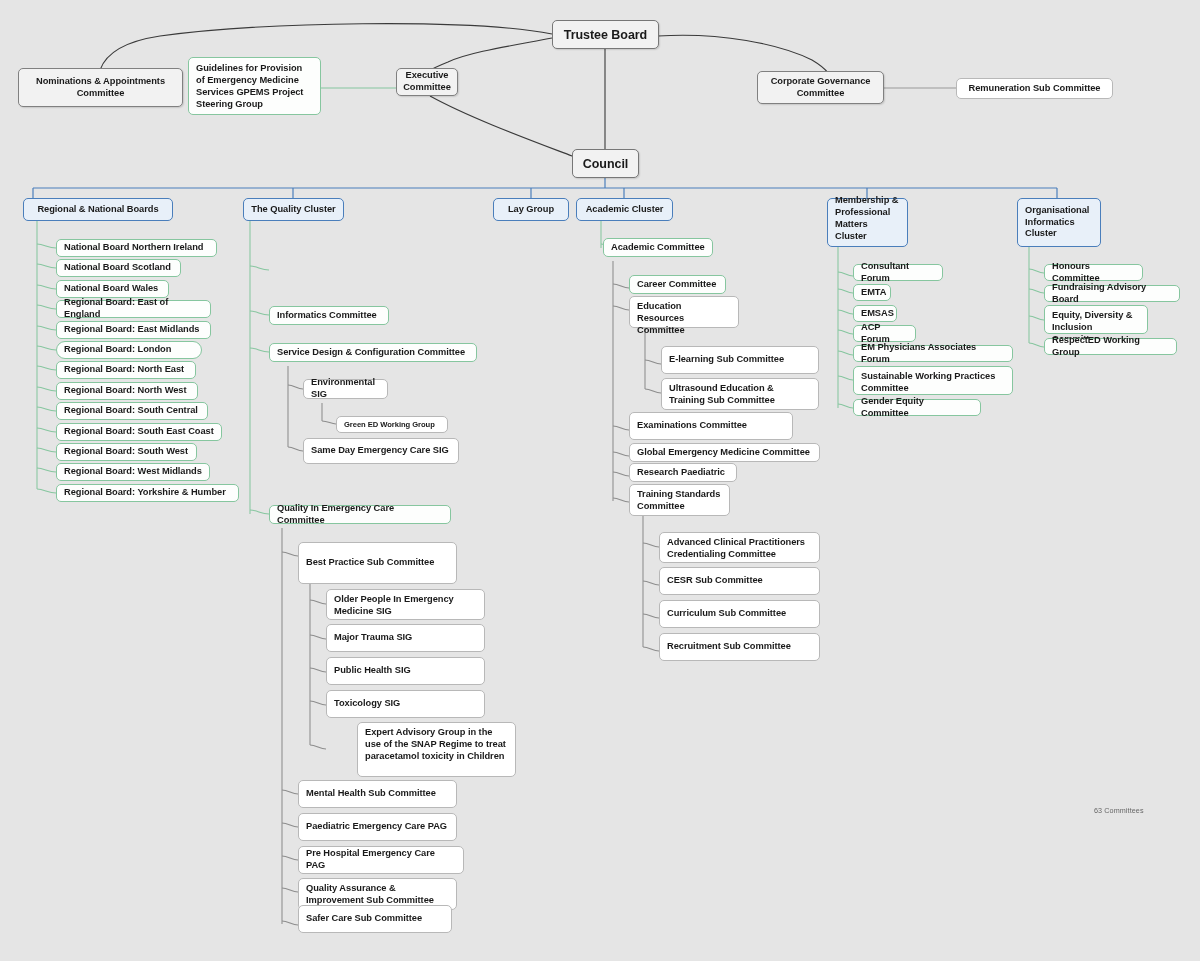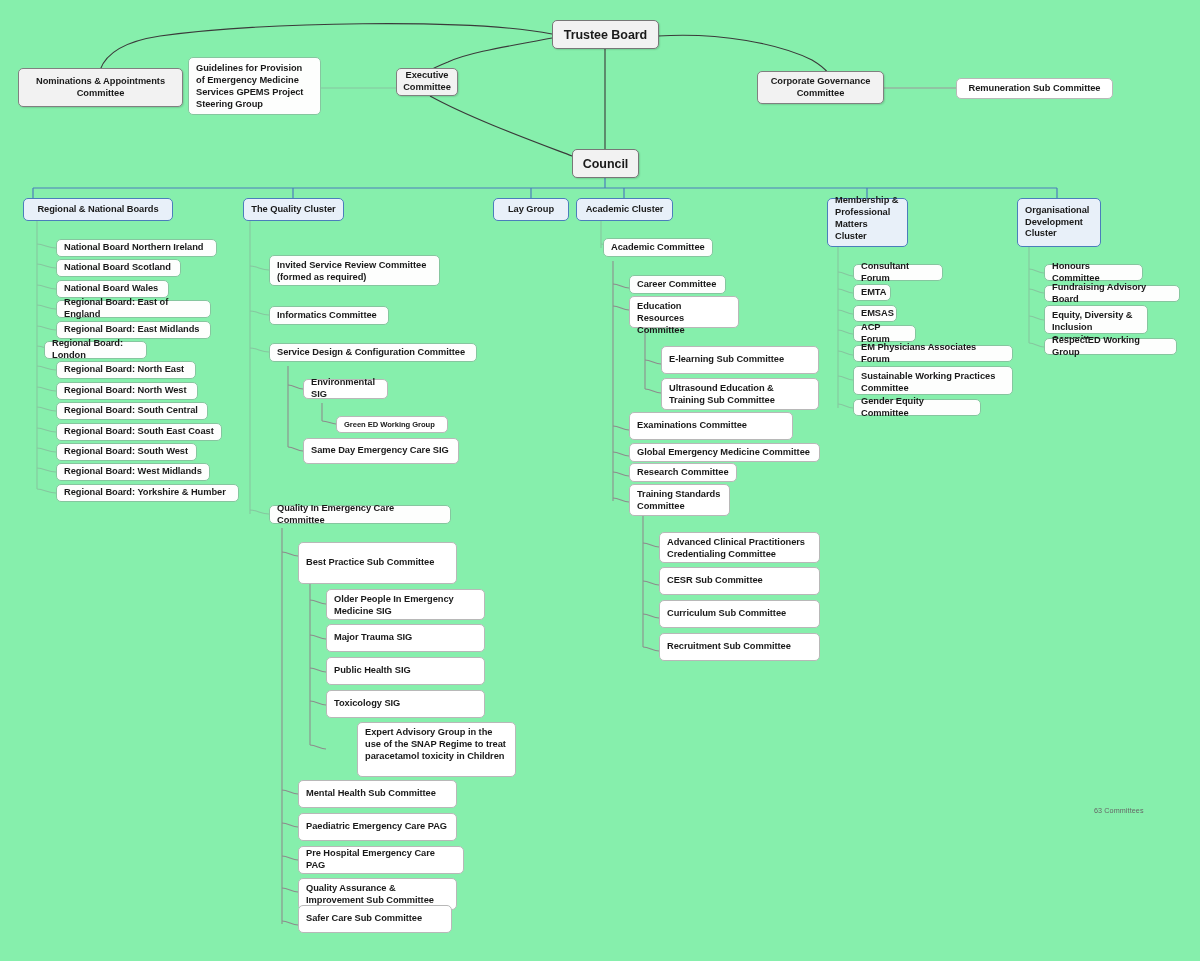--- a/index.html
+++ b/index.html
@@ -10,21 +10,21 @@
   }
   body {
     font-family: "Liberation Sans", sans-serif;
     color: #1a1a1a;
   }
   #chart-root {
     position: relative;
     width: 1200px;
     height: 961px;
     overflow: hidden;
-    background: #86efac;
+    background: #e5e5e5;
   }
   #connector-layer {
     position: absolute;
     left: 0;
     top: 0;
     width: 1200px;
     height: 961px;
     pointer-events: none;
   }
   .node {
@@ -254,39 +254,38 @@
   <div class="node blue" style="left:576px; top:198px; width:97px; height:23px;">Academic Cluster</div>
 
   <div class="node blue left" style="left:827px; top:198px; width:81px; height:49px; flex-direction:column; align-items:flex-start; justify-content:flex-end;">
     <span>Membership &amp;</span>
     <span>Professional</span>
     <span>Matters Cluster</span>
   </div>
 
   <div class="node blue left" style="left:1017px; top:198px; width:84px; height:49px; flex-direction:column; align-items:flex-start; justify-content:center;">
     <span>Organisational</span>
-    <span>Development</span>
+    <span>Informatics</span>
     <span>Cluster</span>
   </div>
 
   <div class="node green" style="left:56px; top:239px; width:161px; height:18px;">National Board Northern Ireland</div>
   <div class="node green" style="left:56px; top:259px; width:125px; height:18px;">National Board Scotland</div>
   <div class="node green" style="left:56px; top:280px; width:113px; height:18px;">National Board Wales</div>
   <div class="node green" style="left:56px; top:300px; width:155px; height:18px;">Regional Board: East of England</div>
   <div class="node green" style="left:56px; top:321px; width:155px; height:18px;">Regional Board:  East Midlands</div>
-  <div class="node green" style="left:44px; top:341px; width:103px; height:18px;">Regional Board: London</div>
+  <div class="node green" style="left:56px; top:341px; width:146px; height:18px;border-radius:9px;">Regional Board: London</div>
   <div class="node green" style="left:56px; top:361px; width:140px; height:18px;">Regional Board:  North East</div>
   <div class="node green" style="left:56px; top:382px; width:142px; height:18px;">Regional Board:  North West</div>
   <div class="node green" style="left:56px; top:402px; width:152px; height:18px;">Regional Board: South Central</div>
   <div class="node green" style="left:56px; top:423px; width:166px; height:18px;">Regional Board:  South East Coast</div>
   <div class="node green" style="left:56px; top:443px; width:141px; height:18px;">Regional Board:  South West</div>
   <div class="node green" style="left:56px; top:463px; width:154px; height:18px;">Regional Board: West Midlands</div>
   <div class="node green" style="left:56px; top:484px; width:183px; height:18px;">Regional Board:  Yorkshire &amp; Humber</div>
 
-  <div class="node green" style="left:269px; top:255px; width:171px; height:31px; align-items:flex-start; padding-top:4px;">Invited Service Review Committee (formed as required)</div>
 
   <div class="node green" style="left:269px; top:306px; width:120px; height:19px;">Informatics Committee</div>
 
   <div class="node green" style="left:269px; top:343px; width:208px; height:19px;">Service Design &amp; Configuration Committee</div>
 
   <div class="node plain" style="left:303px; top:379px; width:85px; height:20px;">Environmental SIG</div>
 
   <div class="node plain tiny" style="left:336px; top:416px; width:112px; height:17px;">Green ED Working Group</div>
 
   <div class="node plain" style="left:303px; top:438px; width:156px; height:26px;">Same Day Emergency Care SIG</div>
@@ -322,21 +321,21 @@
   <div class="node plain" style="left:629px; top:296px; width:110px; height:32px; align-items:flex-start; padding-top:4px;">Education Resources Committee</div>
 
   <div class="node plain" style="left:661px; top:346px; width:158px; height:28px;">E-learning Sub Committee</div>
 
   <div class="node plain" style="left:661px; top:378px; width:158px; height:32px; align-items:flex-start; padding-top:4px;">Ultrasound Education &amp; Training Sub Committee</div>
 
   <div class="node plain" style="left:629px; top:412px; width:164px; height:28px;">Examinations Committee</div>
 
   <div class="node plain" style="left:629px; top:443px; width:191px; height:19px;">Global Emergency Medicine Committee</div>
 
-  <div class="node plain" style="left:629px; top:463px; width:108px; height:19px;">Research Committee</div>
+  <div class="node plain" style="left:629px; top:463px; width:108px; height:19px;">Research Paediatric</div>
 
   <div class="node plain" style="left:629px; top:484px; width:101px; height:32px; align-items:flex-start; padding-top:4px;">Training Standards Committee</div>
 
   <div class="node plain" style="left:659px; top:532px; width:161px; height:31px; align-items:flex-start; padding-top:4px;">Advanced Clinical Practitioners Credentialing Committee</div>
 
   <div class="node plain" style="left:659px; top:567px; width:161px; height:28px;">CESR Sub Committee</div>
 
   <div class="node plain" style="left:659px; top:600px; width:161px; height:28px;">Curriculum Sub Committee</div>
 
   <div class="node plain" style="left:659px; top:633px; width:161px; height:28px;">Recruitment Sub Committee</div>

